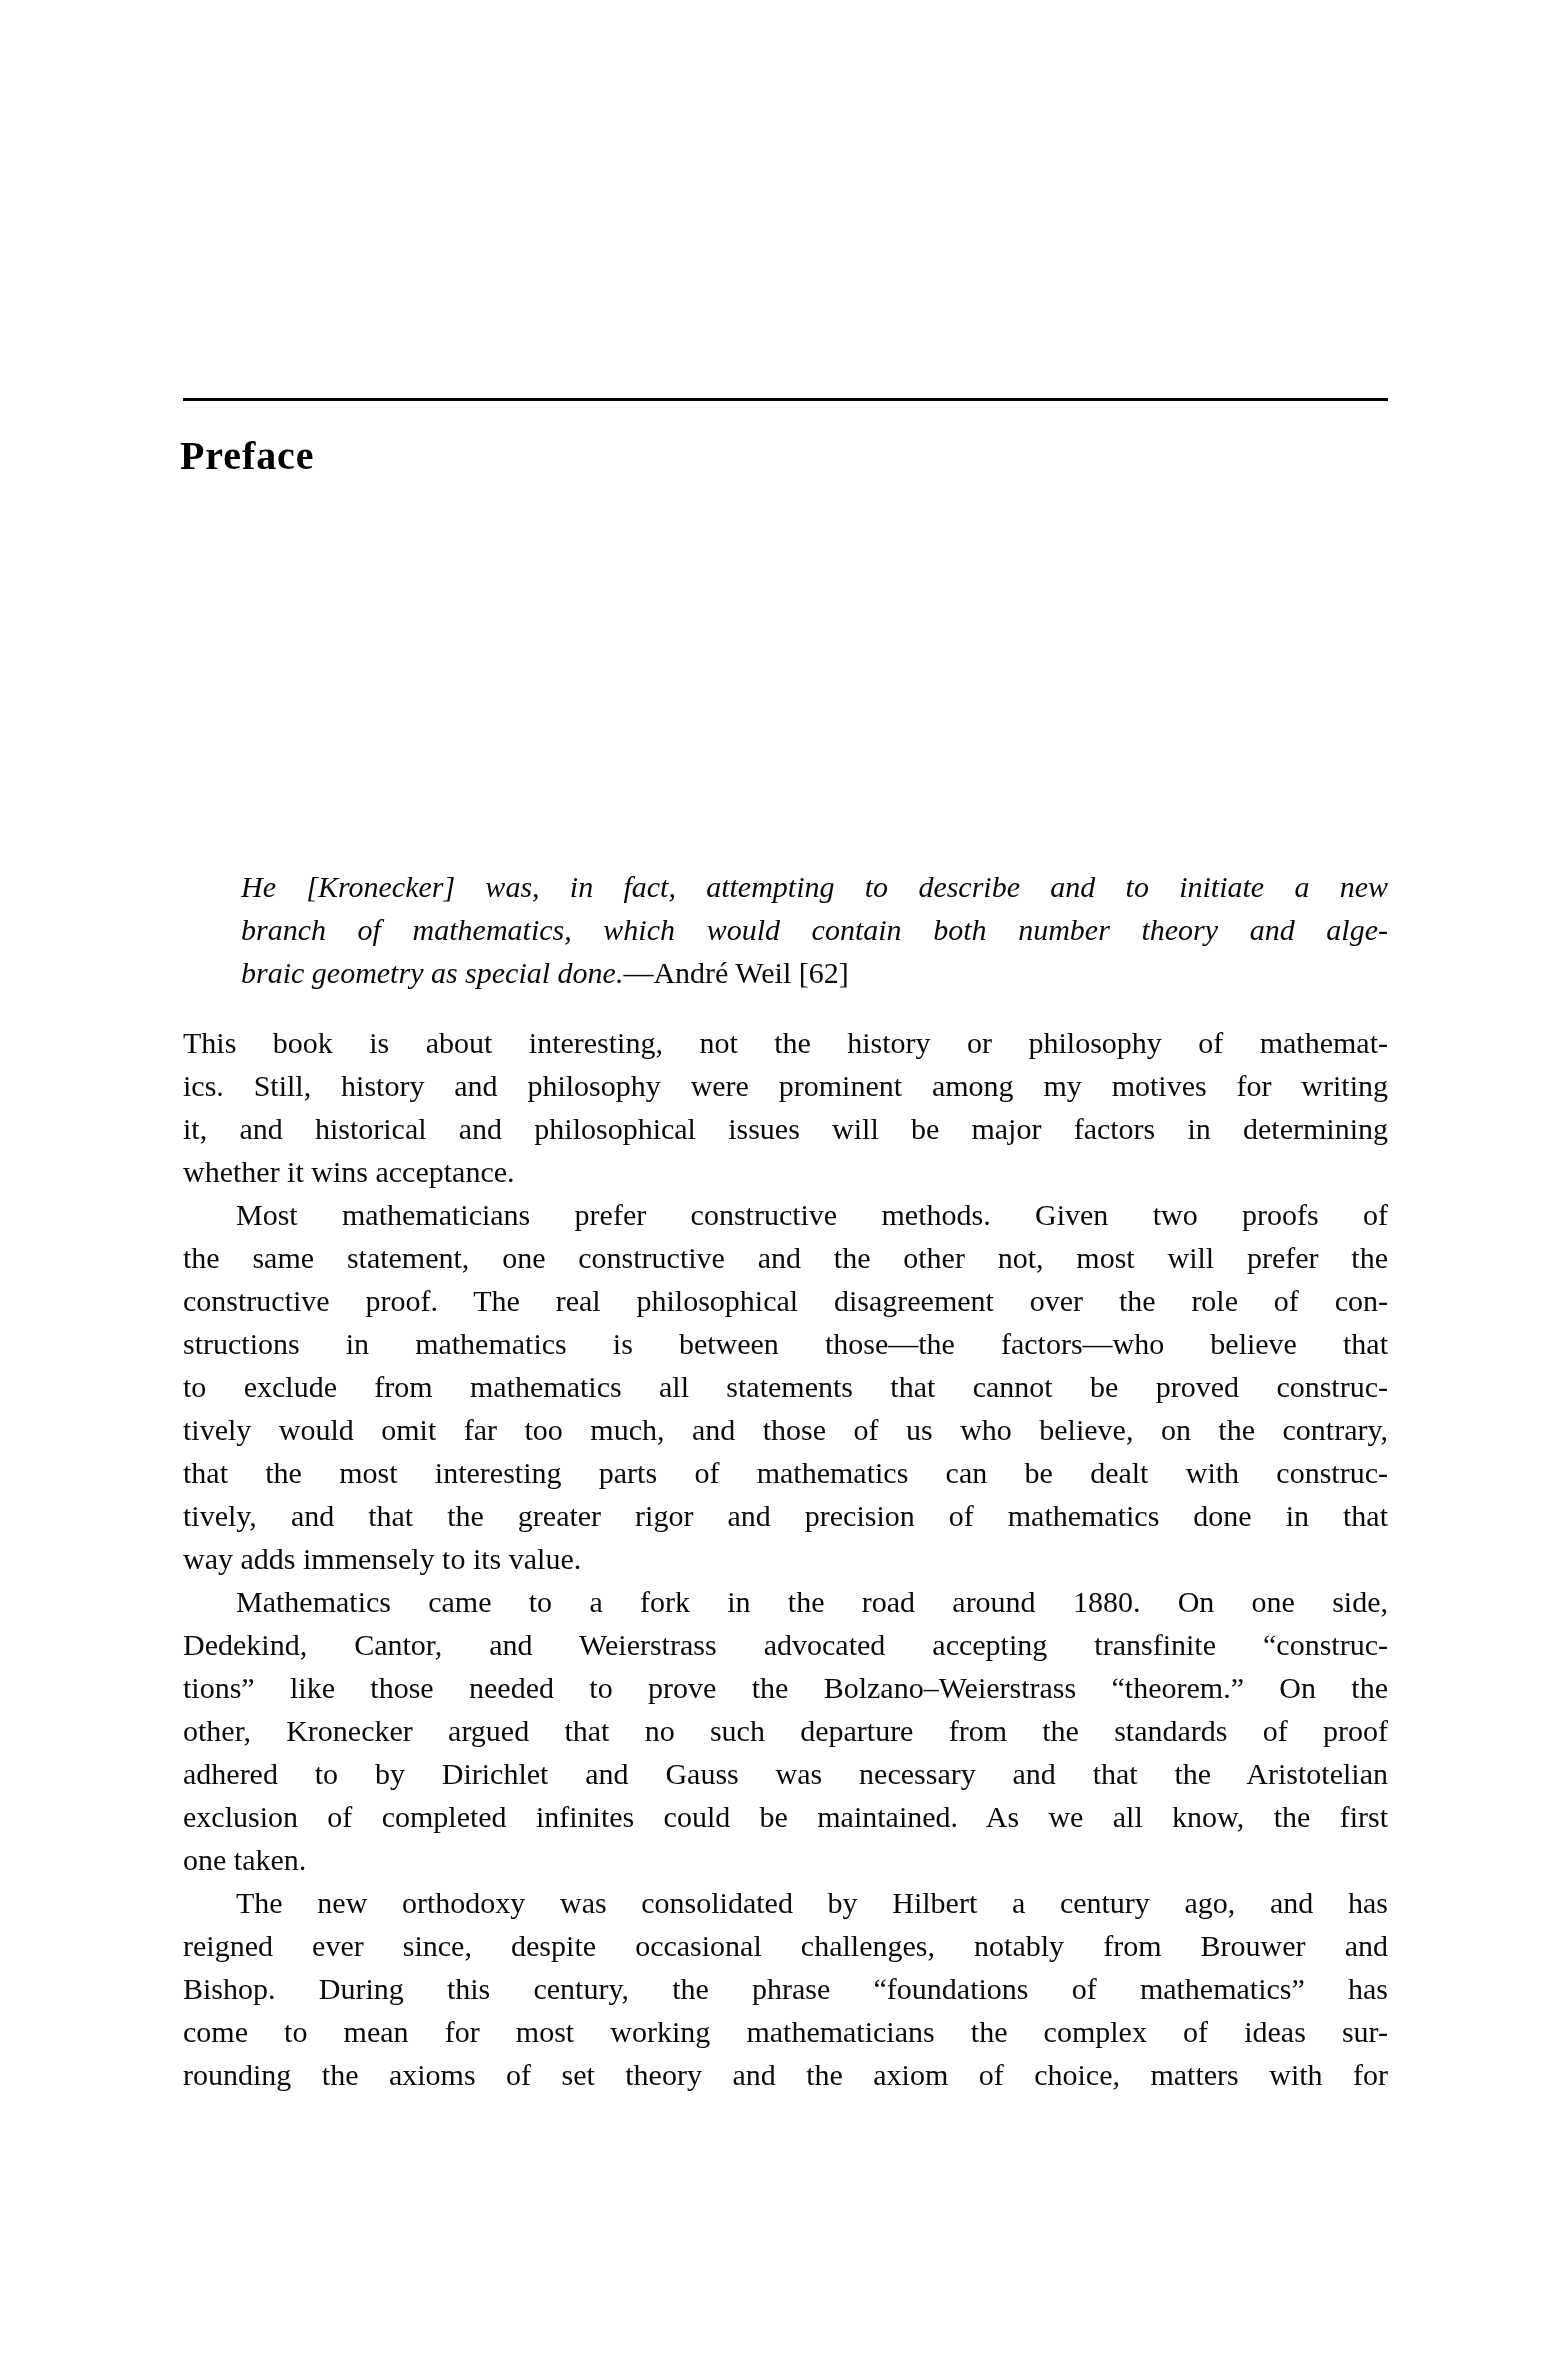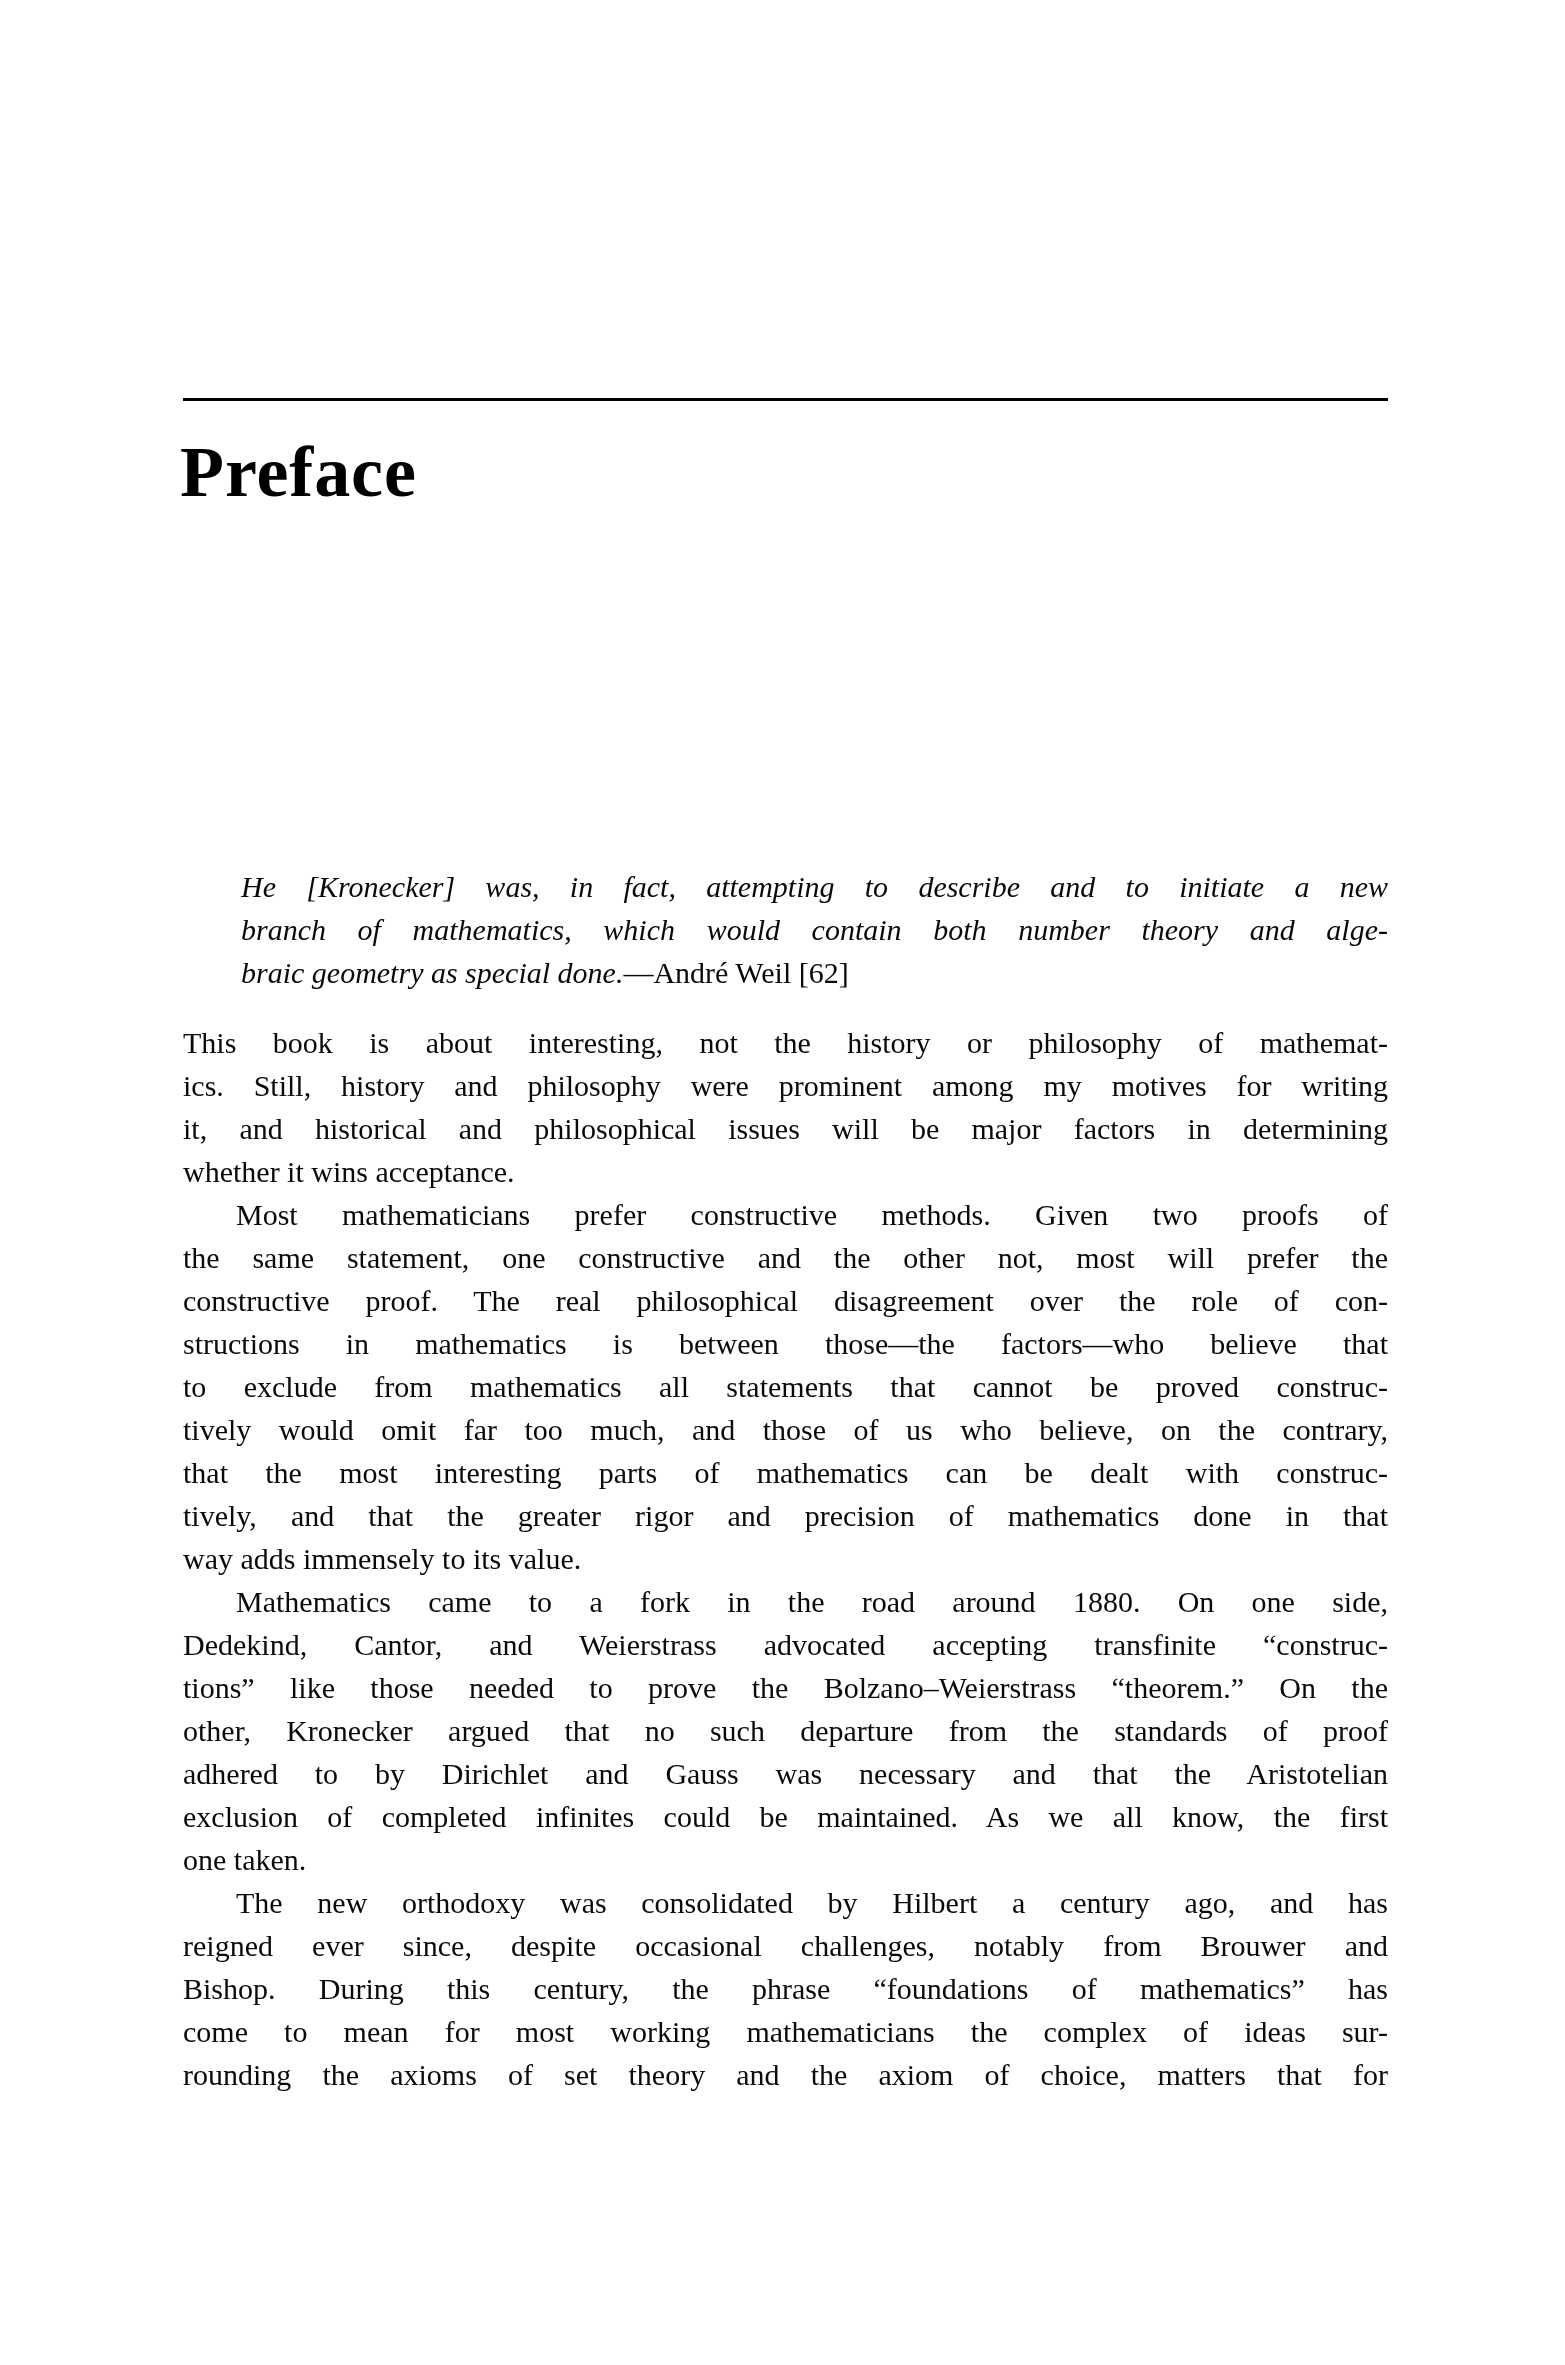--- a/index.html
+++ b/index.html
@@ -23,21 +23,21 @@
     width: 1205px;
     height: 3.4px;
     background: #000000;
   }
   h1.chapter-title {
     position: absolute;
     left: 180px;
     top: 436px;
     margin: 0;
     padding: 0;
-    font-size: 72px;
+    font-size: 40px;
     font-weight: bold;
     line-height: 1;
     letter-spacing: 0.9px;
     color: #000000;
   }
   .epigraph {
     position: absolute;
     left: 241px;
     top: 865px;
     width: 1147px;
@@ -103,16 +103,16 @@
       <div class="line">Dedekind, Cantor, and Weierstrass advocated accepting transfinite “construc-</div>
       <div class="line">tions” like those needed to prove the Bolzano–Weierstrass “theorem.” On the</div>
       <div class="line">other, Kronecker argued that no such departure from the standards of proof</div>
       <div class="line">adhered to by Dirichlet and Gauss was necessary and that the Aristotelian</div>
       <div class="line">exclusion of completed infinites could be maintained. As we all know, the first</div>
       <div class="line endleft">one taken.</div>
       <div class="line indent">The new orthodoxy was consolidated by Hilbert a century ago, and has</div>
       <div class="line">reigned ever since, despite occasional challenges, notably from Brouwer and</div>
       <div class="line">Bishop. During this century, the phrase “foundations of mathematics” has</div>
       <div class="line">come to mean for most working mathematicians the complex of ideas sur-</div>
-      <div class="line">rounding the axioms of set theory and the axiom of choice, matters that for</div>
+      <div class="line">rounding the axioms of set theory and the axiom of choice, matters with for</div>
     </div>
 </div>
 
 
 </body></html>

